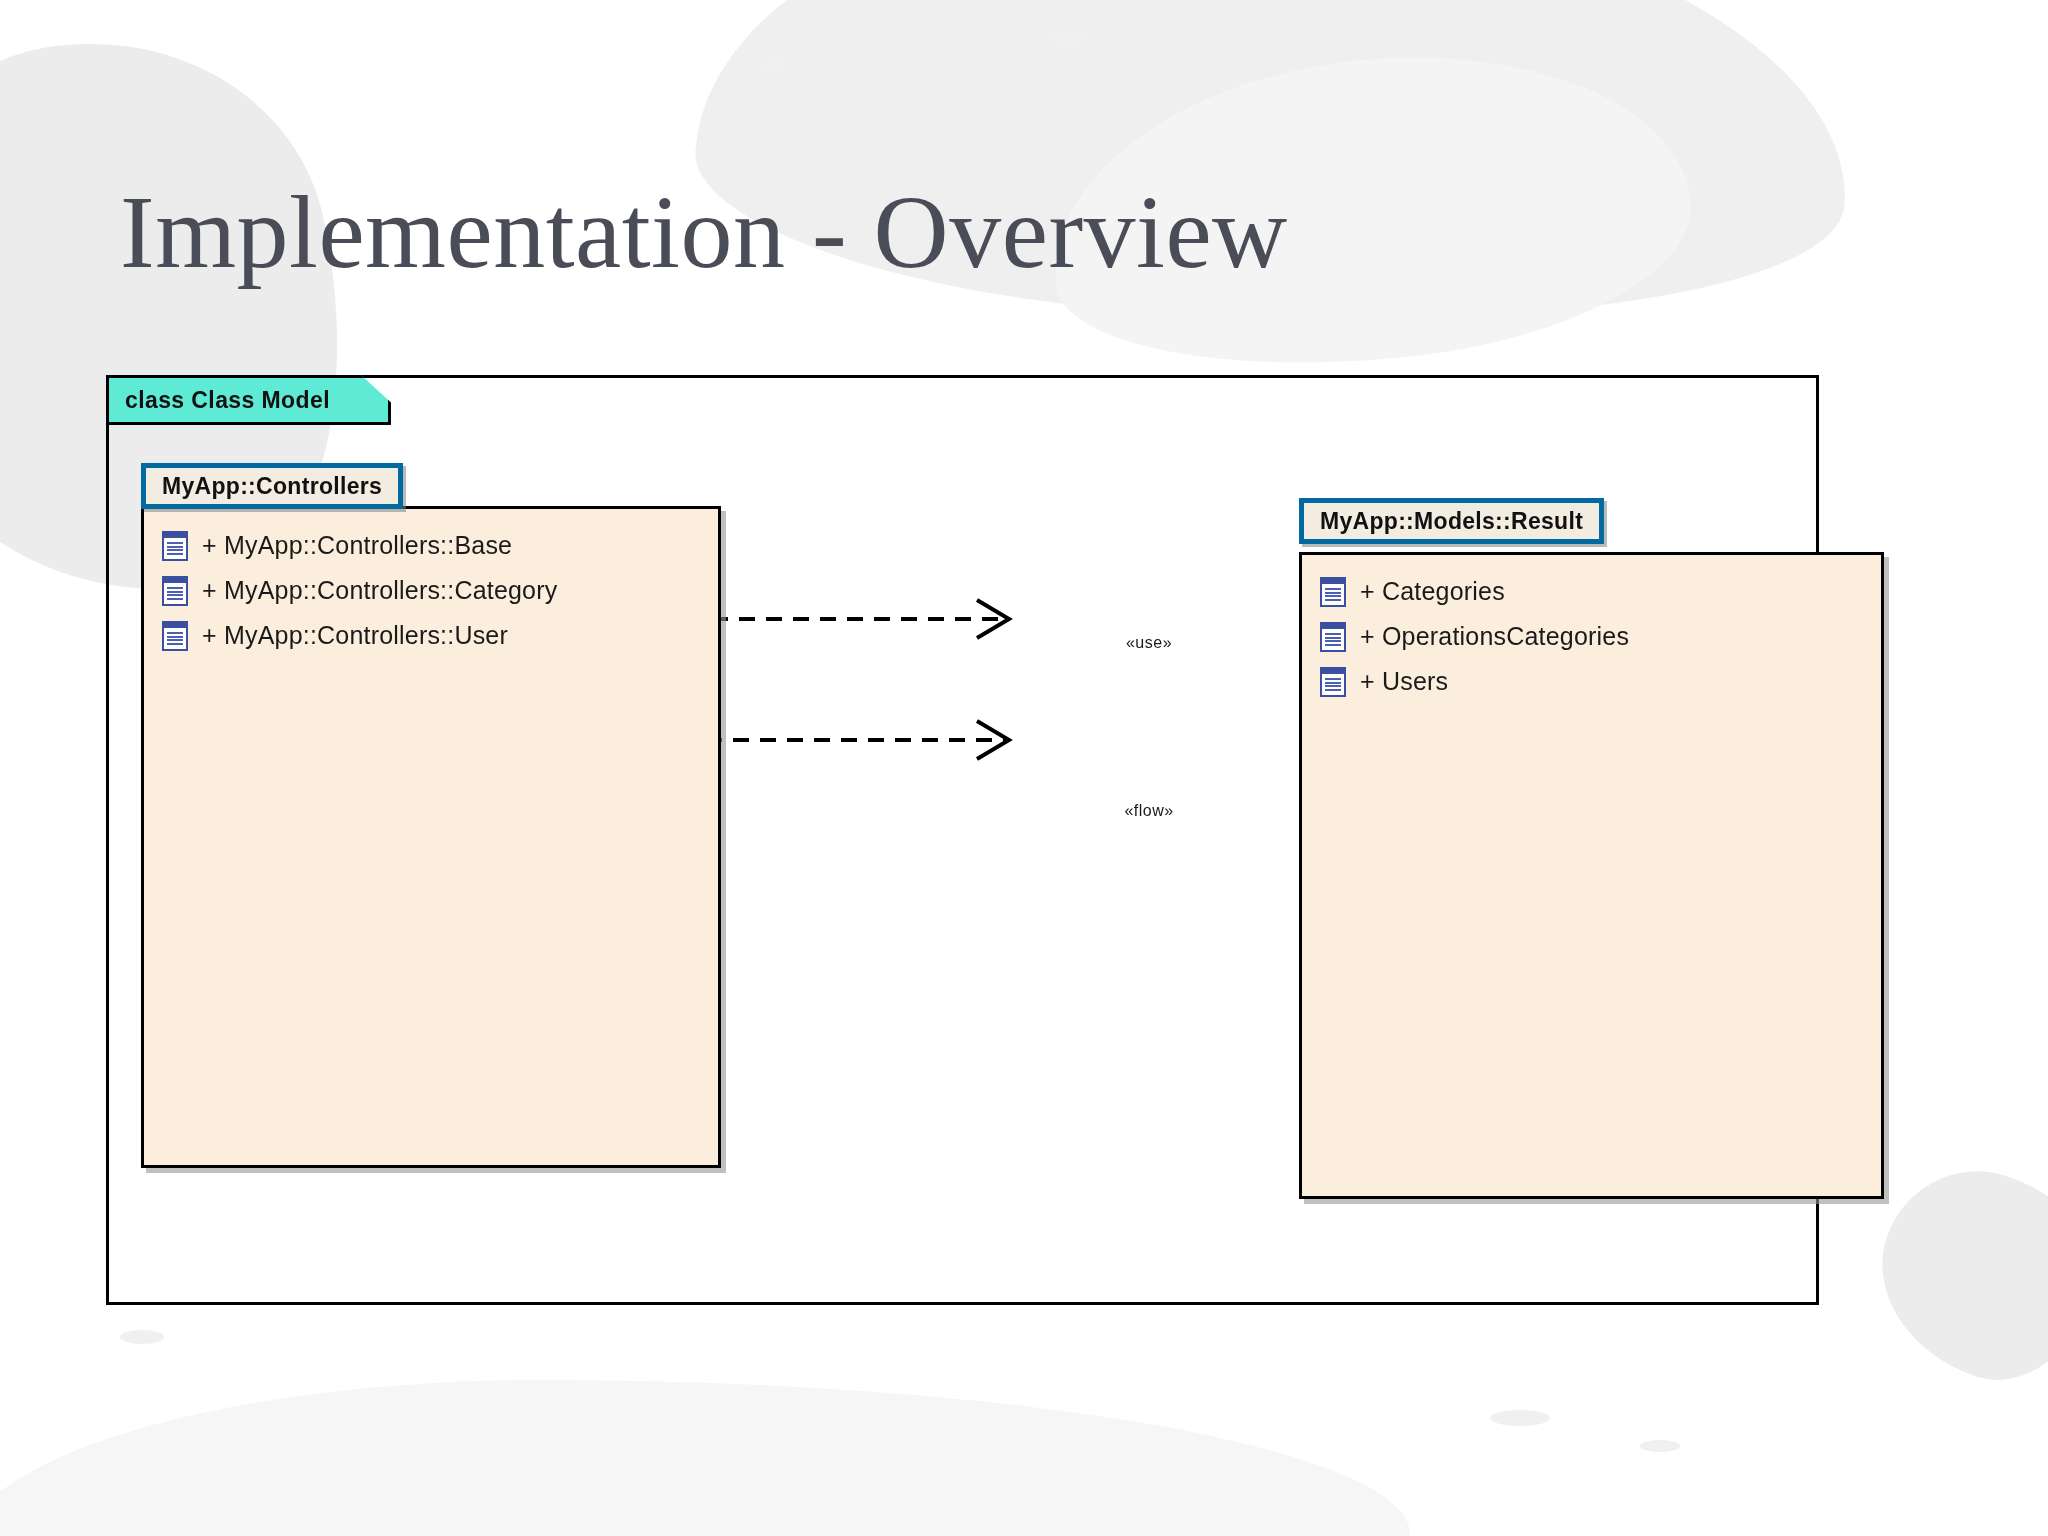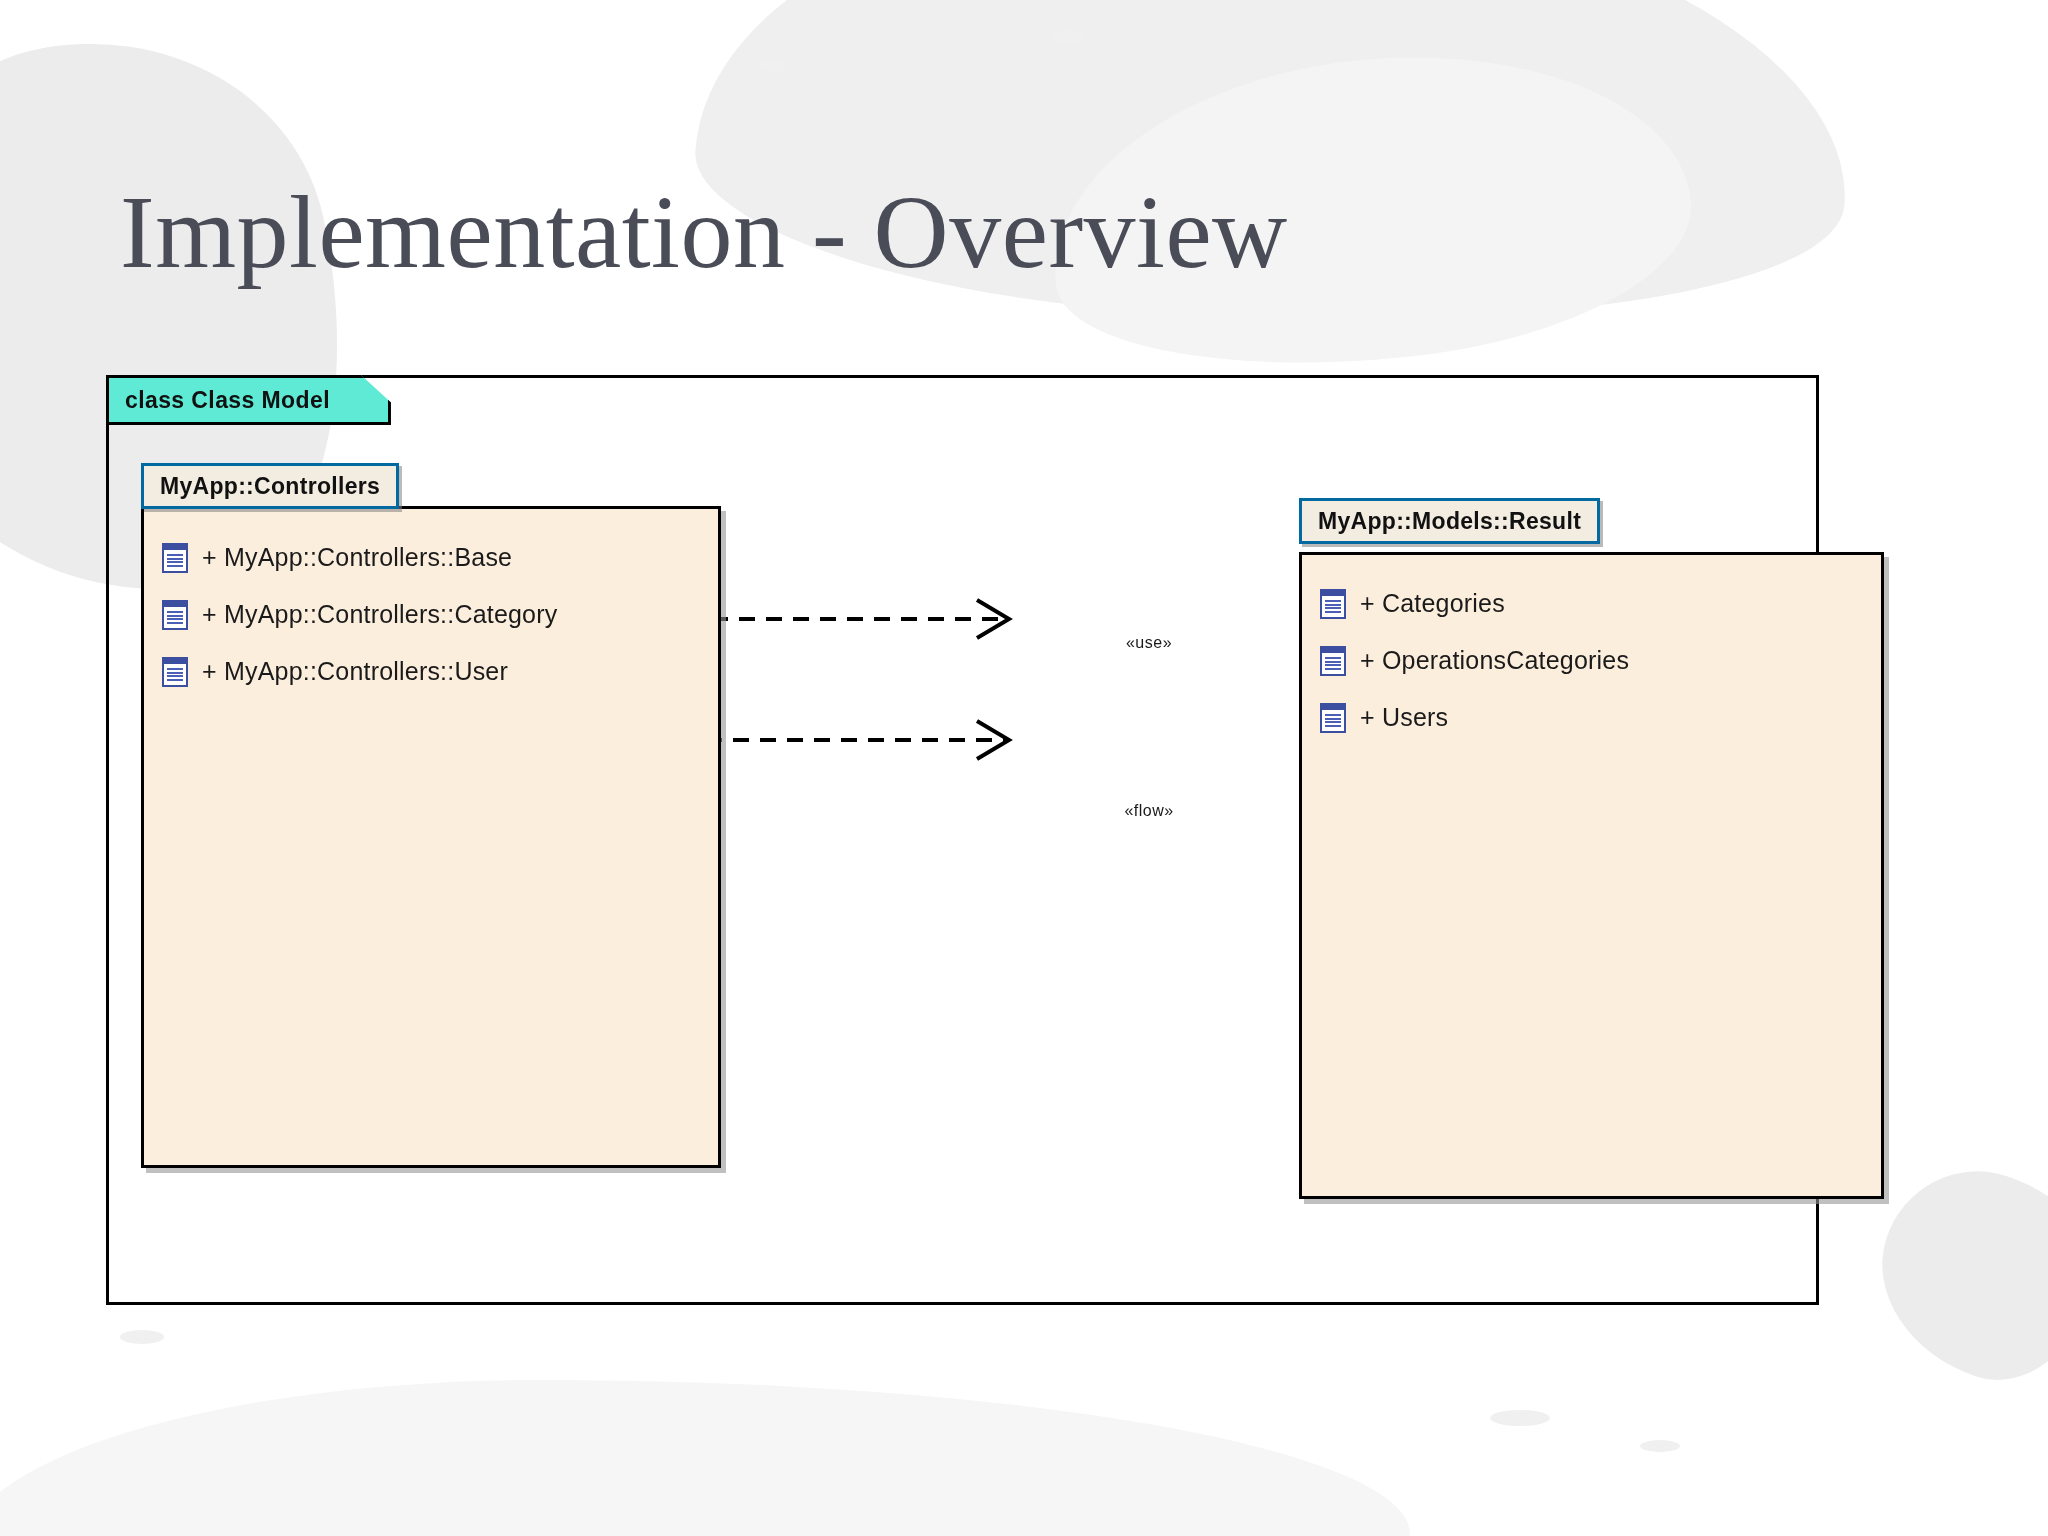--- a/index.html
+++ b/index.html
@@ -116,21 +116,21 @@
 
   
   .package {
     position: absolute;
   }
   .pkg-tab {
     position: absolute;
     top: 0;
     left: 0;
     height: 46px;
-    border: 3px solid #0369a1;
+    border: 5px solid #0369a1;
     background: #f2ece1;
     box-sizing: border-box;
     display: flex;
     align-items: center;
     padding: 0 16px;
     box-shadow: 3px 3px 0 0 rgba(130,130,130,0.55);
     z-index: 2;
   }
   .pkg-tab-label {
     font-size: 23px;
@@ -151,21 +151,20 @@
   .pkg-members {
     padding: 14px 0 0 0;
     list-style: none;
     margin: 0;
   }
   .member-row {
     display: flex;
     align-items: center;
     height: 45px;
     padding-left: 18px;
-    margin-top: 12px;
   }
   .member-label {
     font-size: 25px;
     color: #1a1a1a;
     white-space: nowrap;
     letter-spacing: 0.2px;
   }
 
   
   .class-icon {

